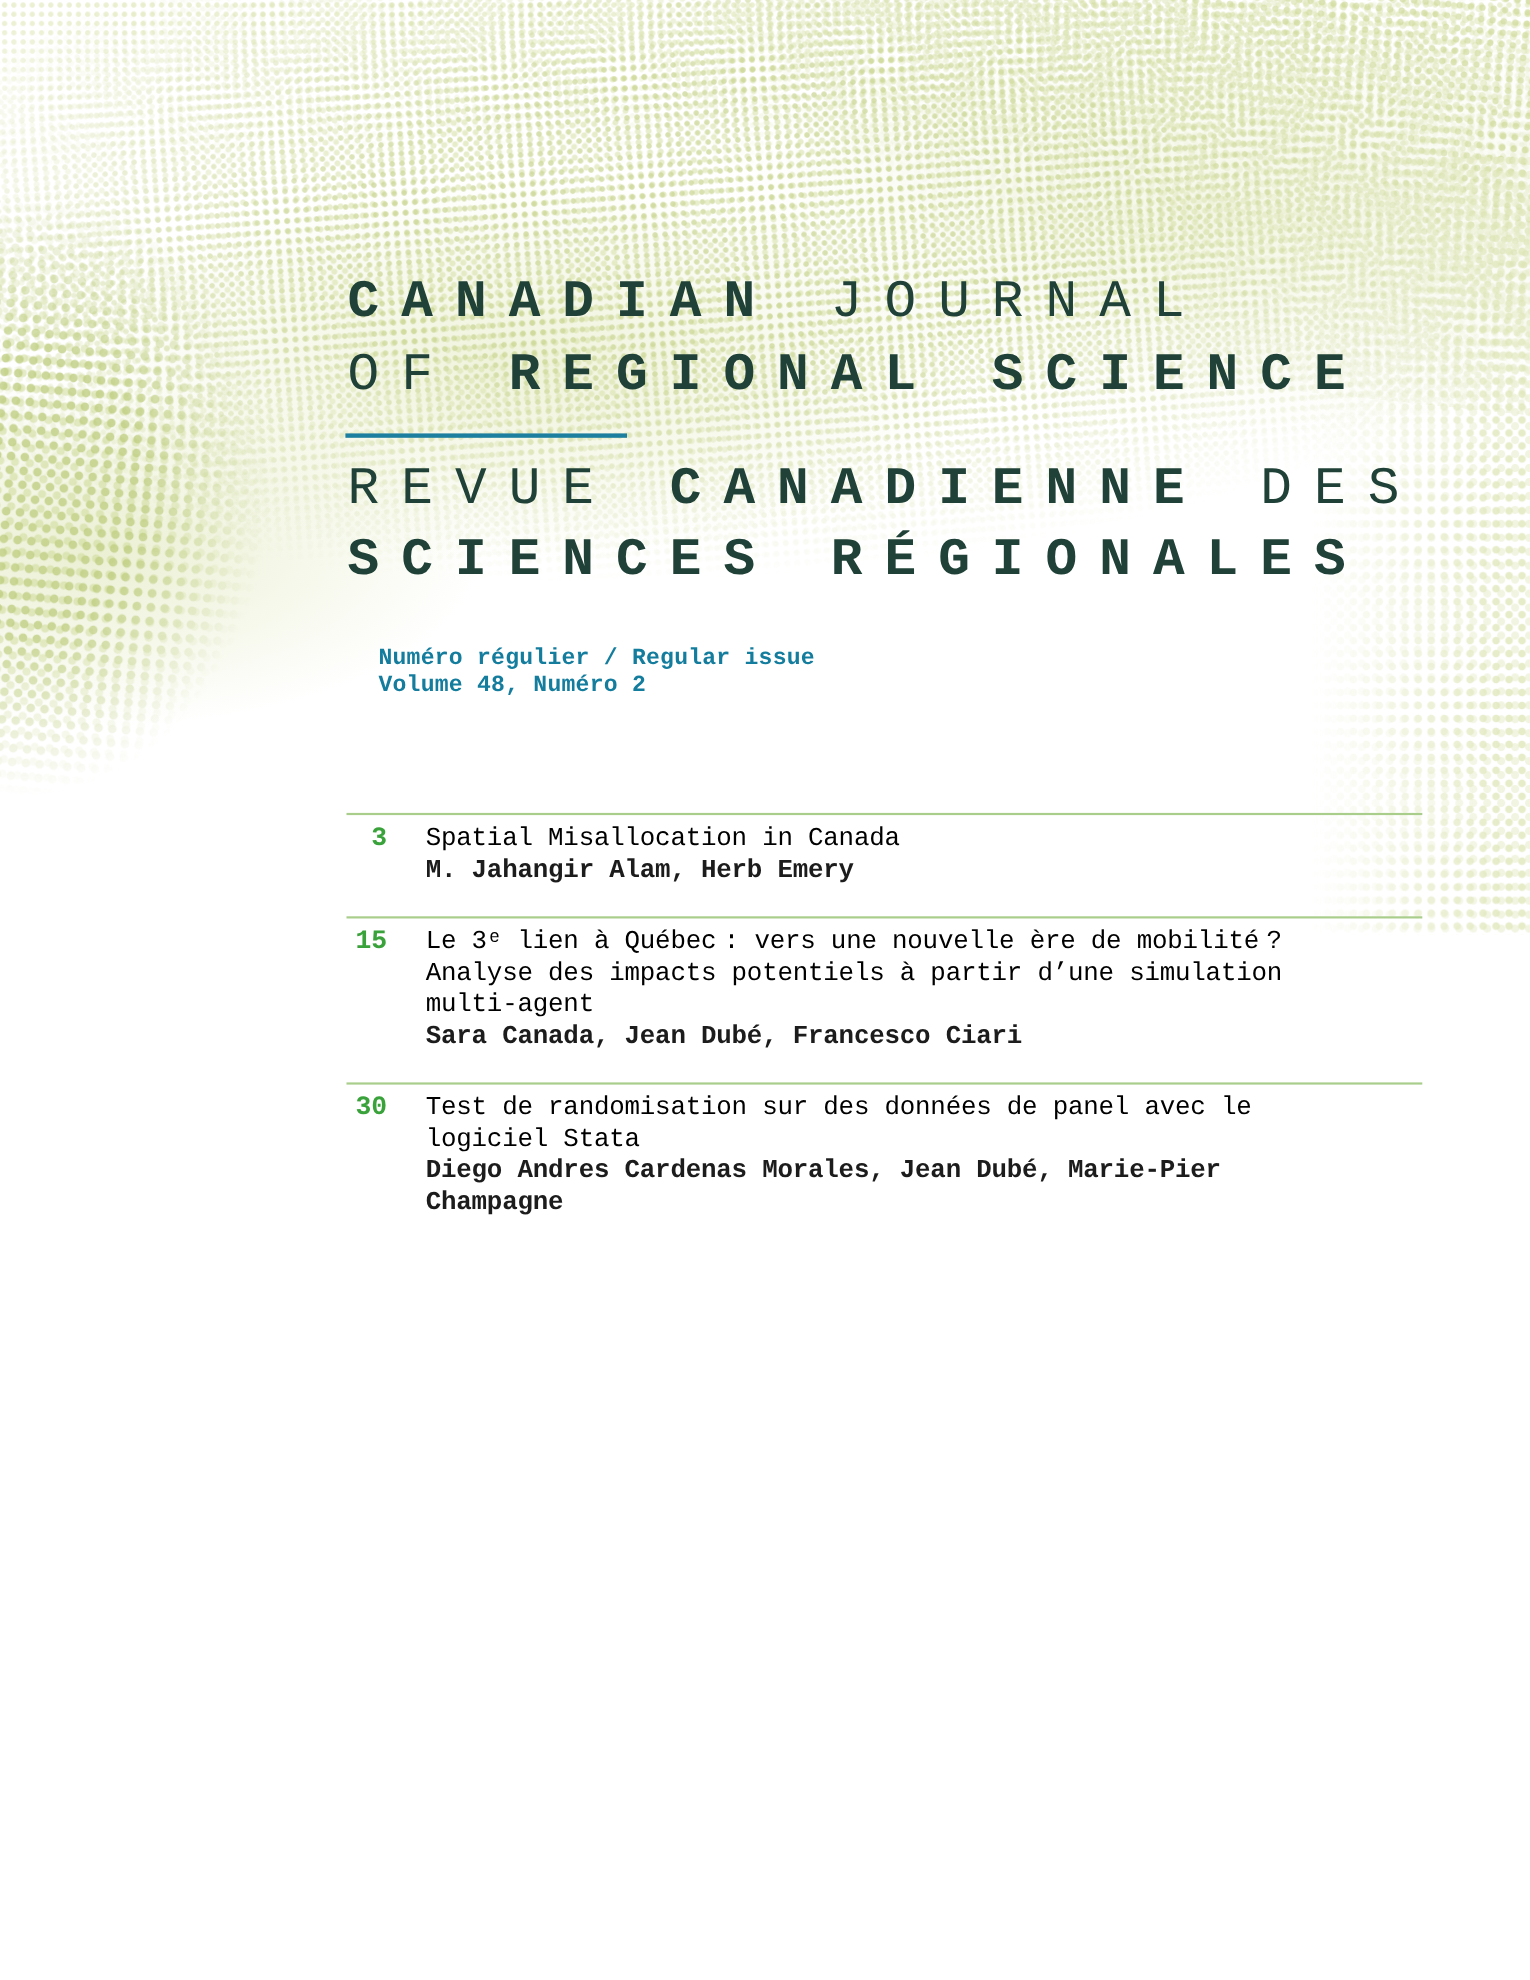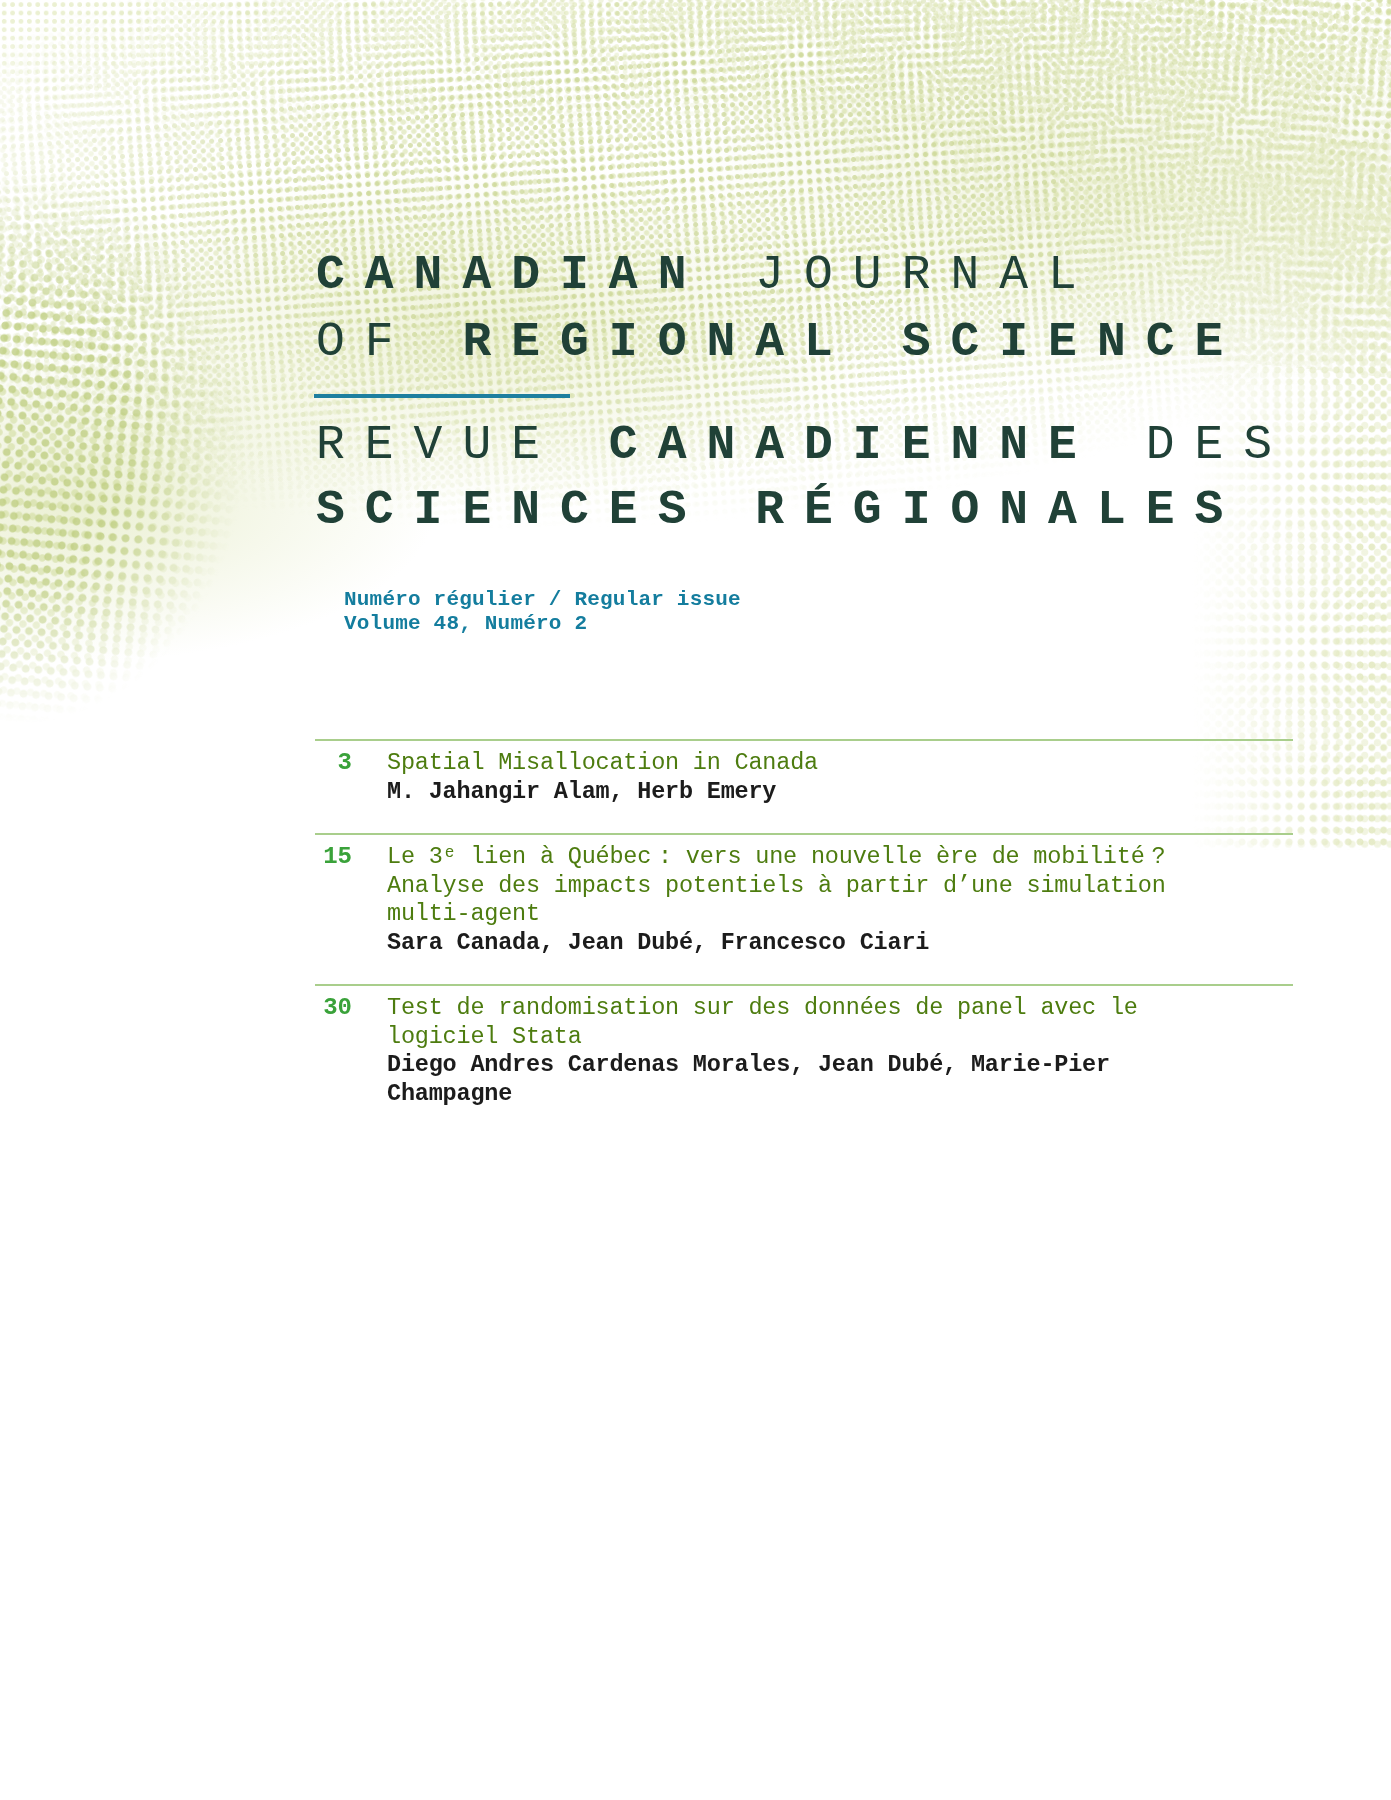--- a/index.html
+++ b/index.html
@@ -92,21 +92,21 @@
     column-gap:35px;
     border-top:2px solid #a9ce8c;
     padding:8px 0 27px 0;
   }
   .toc-page{
     font-size:24px;line-height:28.5px;font-weight:700;
     color:#3aa23a;text-align:right;
   }
   .toc-text{max-width:836px;}
   .toc-title{
-    font-size:23.5px;line-height:28.5px;color:#4d7c0f;letter-spacing:-0.2px;margin:0;
+    font-size:23.5px;line-height:28.5px;color:#000000;letter-spacing:-0.2px;margin:0;
   }
   .toc-authors{
     font-size:23.5px;line-height:28.5px;color:#1c1c1c;font-weight:700;letter-spacing:-0.2px;margin:0;
   }
 </style>
 </head>
 <body>
 
 <div class="page">
 

